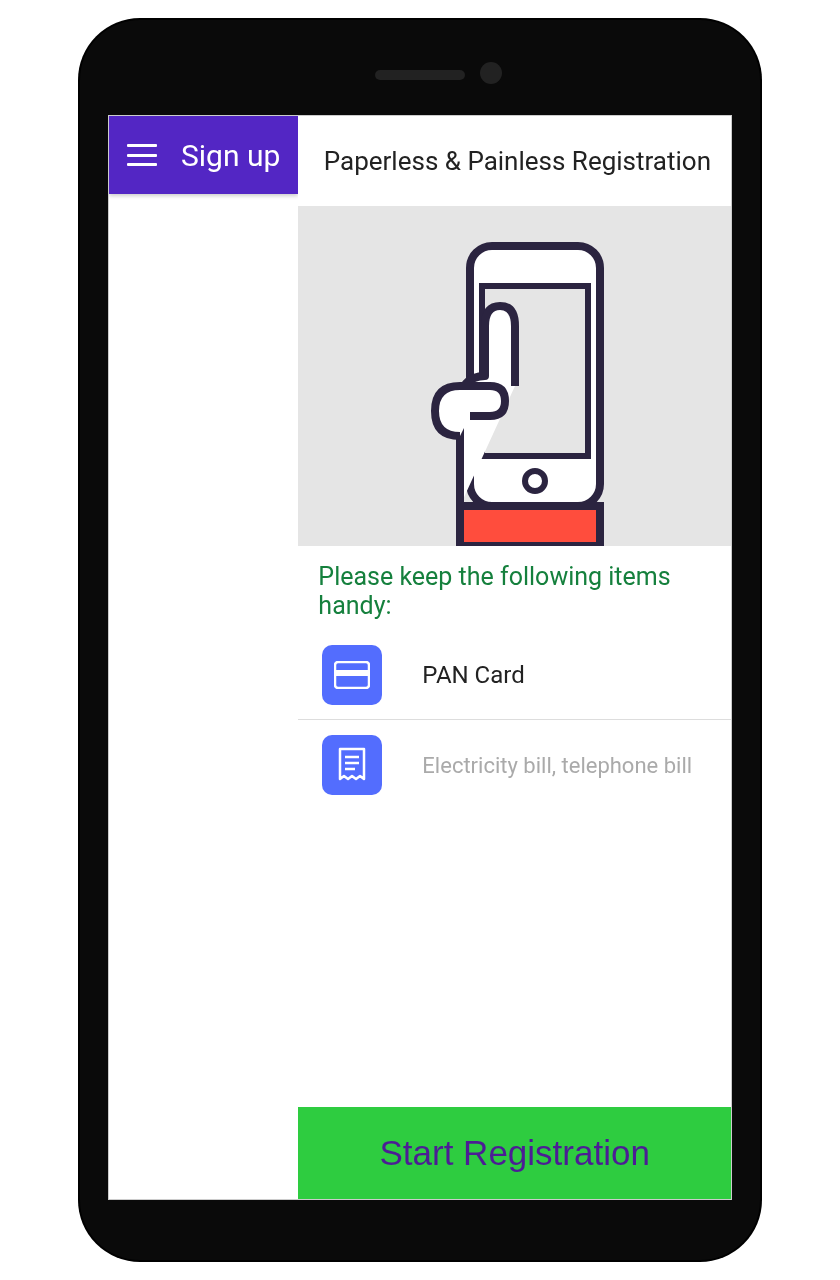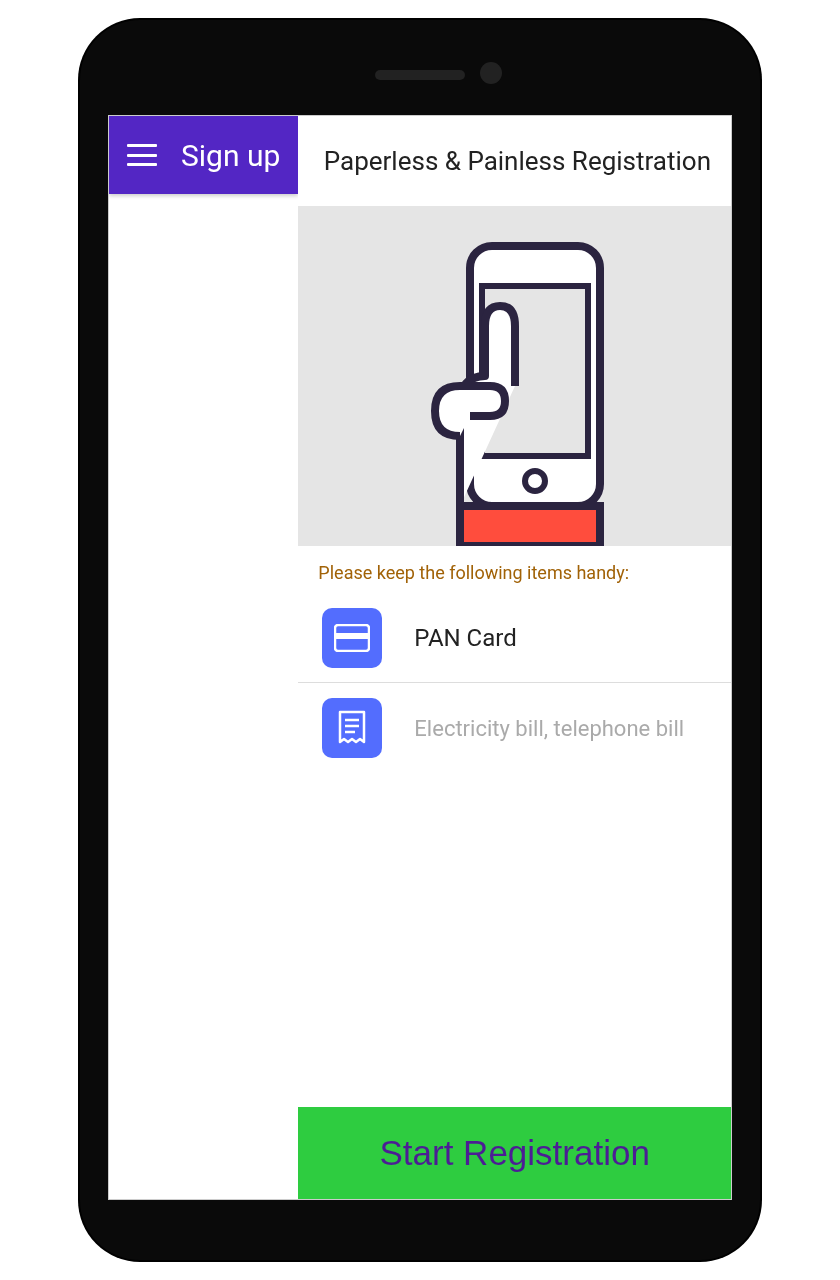--- a/index.html
+++ b/index.html
@@ -100,22 +100,22 @@
   }
   .illustration-wrap {
     background: #e5e5e5;
     height: 340px;
     display: flex;
     align-items: flex-end;
     justify-content: center;
     overflow: hidden;
   }
   .instruction {
-    font-size: 18px;
-    color: #a16207;
+    font-size: 25px;
+    color: #15803d;
     padding: 16px 20px 10px 20px;
   }
   .list {
     display: flex;
     flex-direction: column;
   }
   .list-item {
     display: flex;
     align-items: center;
     gap: 32px;
@@ -131,20 +131,21 @@
     border-radius: 10px;
     display: flex;
     align-items: center;
     justify-content: center;
     flex-shrink: 0;
   }
   .item-text {
     display: flex;
     flex-direction: column;
     gap: 2px;
+    margin-left: 8px;
   }
   .item-title {
     font-size: 24px;
     color: #222;
   }
   .item-sub {
     font-size: 22px;
     color: #aaa;
   }
   .spacer { flex: 1; }

